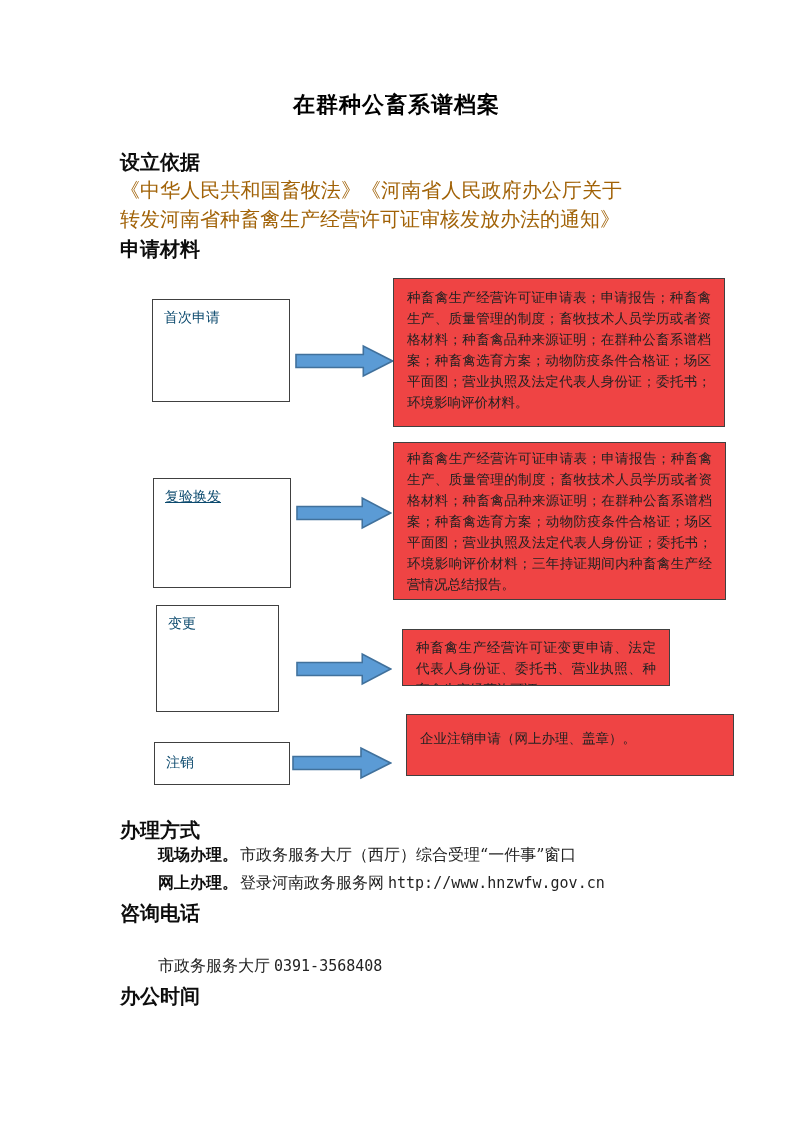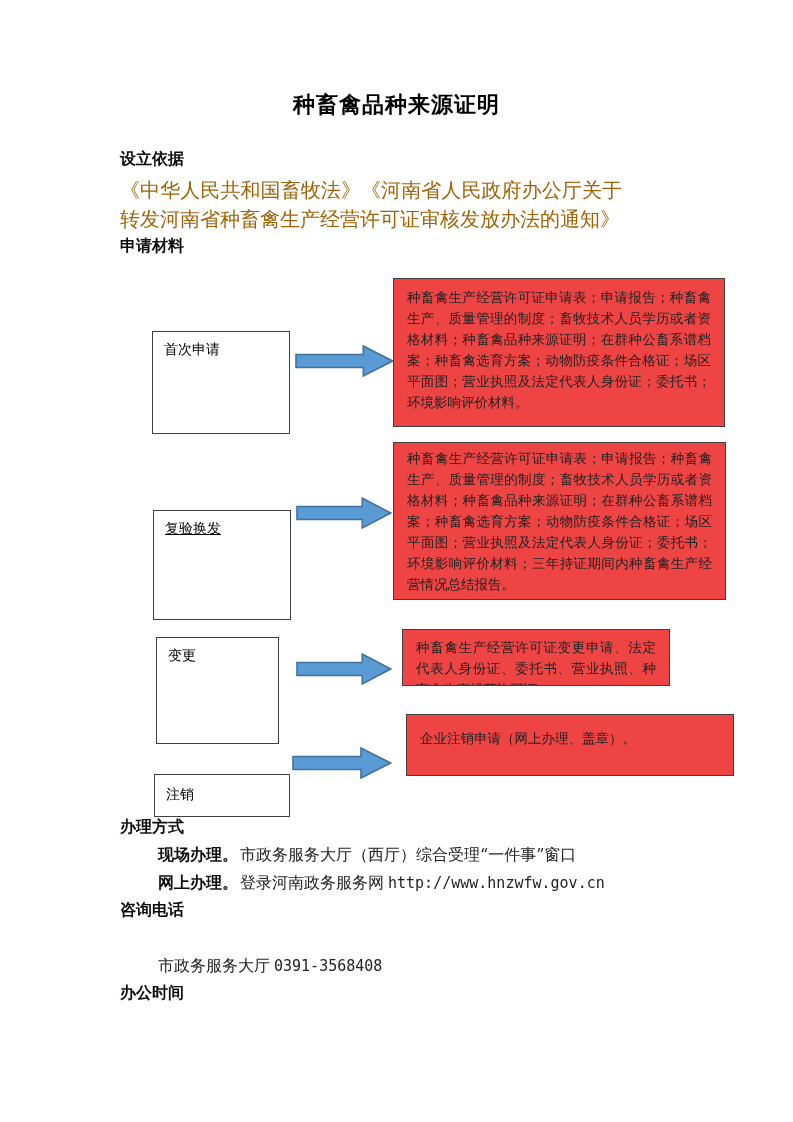--- a/index.html
+++ b/index.html
@@ -14,42 +14,41 @@
   .title {
     position:absolute; top:90px; left:0; width:100%;
     margin:0; text-align:center;
     font-size:22px; font-weight:bold; letter-spacing:1px;
     font-family:"DejaVu Serif","Liberation Serif",serif;
     color:#000;
   }
   .heading {
     position:absolute; left:120px;
     font-family:"DejaVu Sans","Liberation Sans",sans-serif;
-    font-weight:bold; font-size:16px; color:#0d0d0d;
+    font-weight:bold; font-size:20px; color:#0d0d0d;
     white-space:nowrap;
   }
   .h-basis    { top:149px; }
   .h-materials{ top:236px; }
   .h-process  { top:817px; }
   .h-contact  { top:900px; }
   .h-hours    { top:983px; }
 
   .basis-body {
     position:absolute; left:120px; top:176px; width:502px;
     font-size:20px; line-height:29px; color:#a16207;
     text-align:justify;
   }
 
   .lbox {
     position:absolute; box-sizing:border-box;
     border:1.5px solid var(--box-border,#404040);
     background:#fff;
-    font-size:14px; color:#000000;
+    font-size:14px; color:#0c4a6e;
     padding:9px 11px;
-    margin-top:32px;
   }
   .lbox1 { left:152px; top:299px; width:138px; height:103px; }
   .lbox2 { left:153px; top:478px; width:138px; height:110px;text-decoration:underline; }
   .lbox3 { left:156px; top:605px; width:123px; height:107px; }
   .lbox4 { left:154px; top:742px; width:136px; height:43px; padding-top:11px; }
 
   .rbox {
     position:absolute; box-sizing:border-box;
     border:1.5px solid var(--box-border,#404040);
     background:#ef4444;
@@ -84,21 +83,21 @@
     font-family:"DejaVu Sans Mono","Liberation Mono",monospace;
     font-size:15px; margin-left:4px;
   }
   .after-label { margin-left:2px; }
 </style>
 </head>
 <body>
 
 <div class="page" style="--box-border: #404040;">
 
-  <h1 class="title">种畜禽品种来源证明</h1>
+  <h1 class="title">在群种公畜系谱档案</h1>
 
   <div class="heading h-basis">设立依据</div>
   <div class="basis-body">《中华人民共和国畜牧法》《河南省人民政府办公厅关于转发河南省种畜禽生产经营许可证审核发放办法的通知》</div>
 
   <div class="heading h-materials">申请材料</div>
 
   <div class="lbox lbox1">
     <span>首次申请</span>
   </div>
   <svg class="arrow arrow1" viewBox="0 0 100 34" preserveAspectRatio="none">

